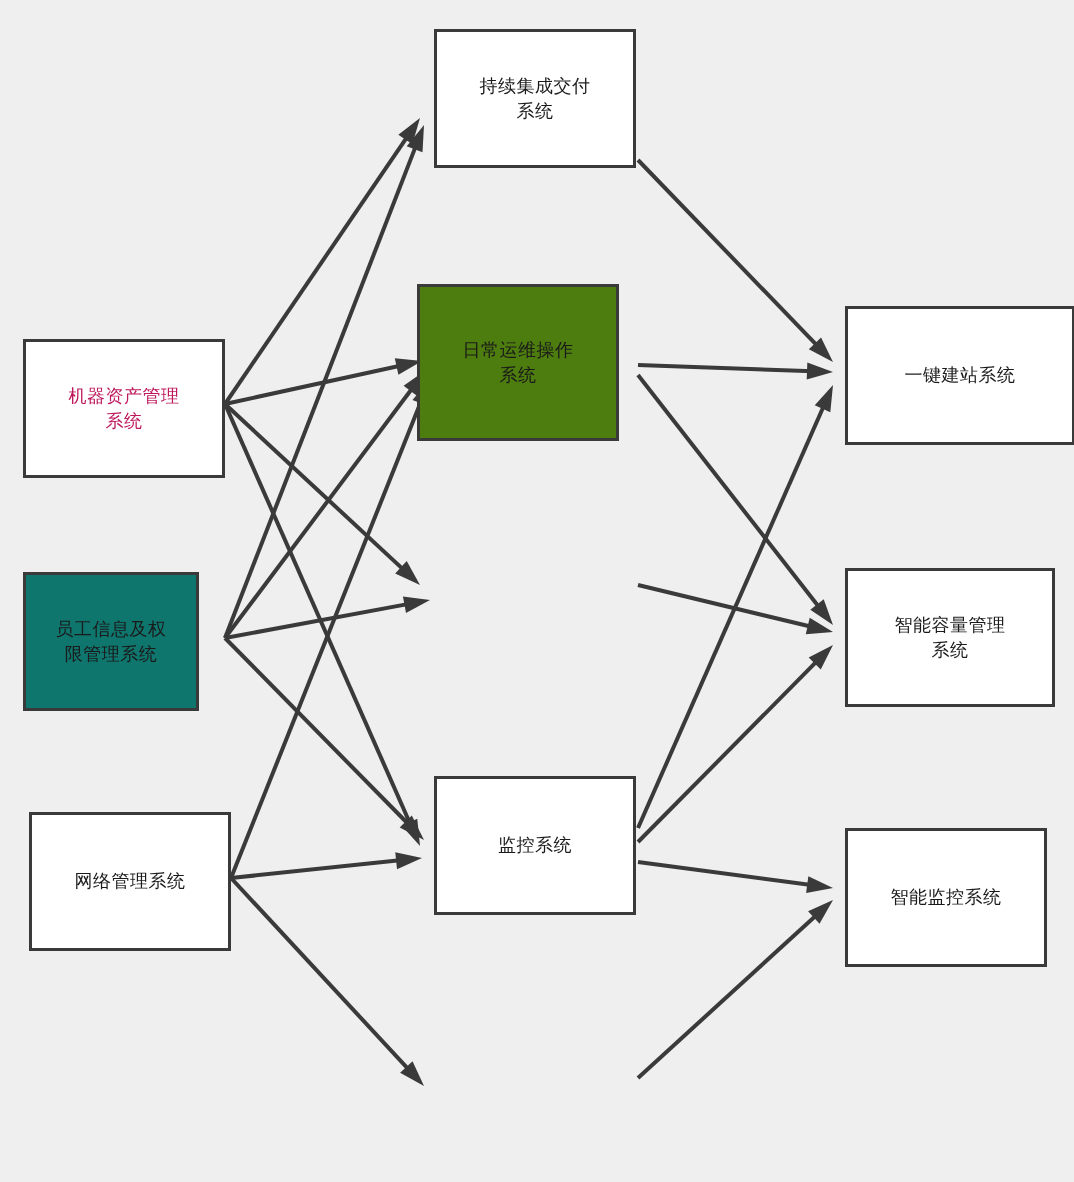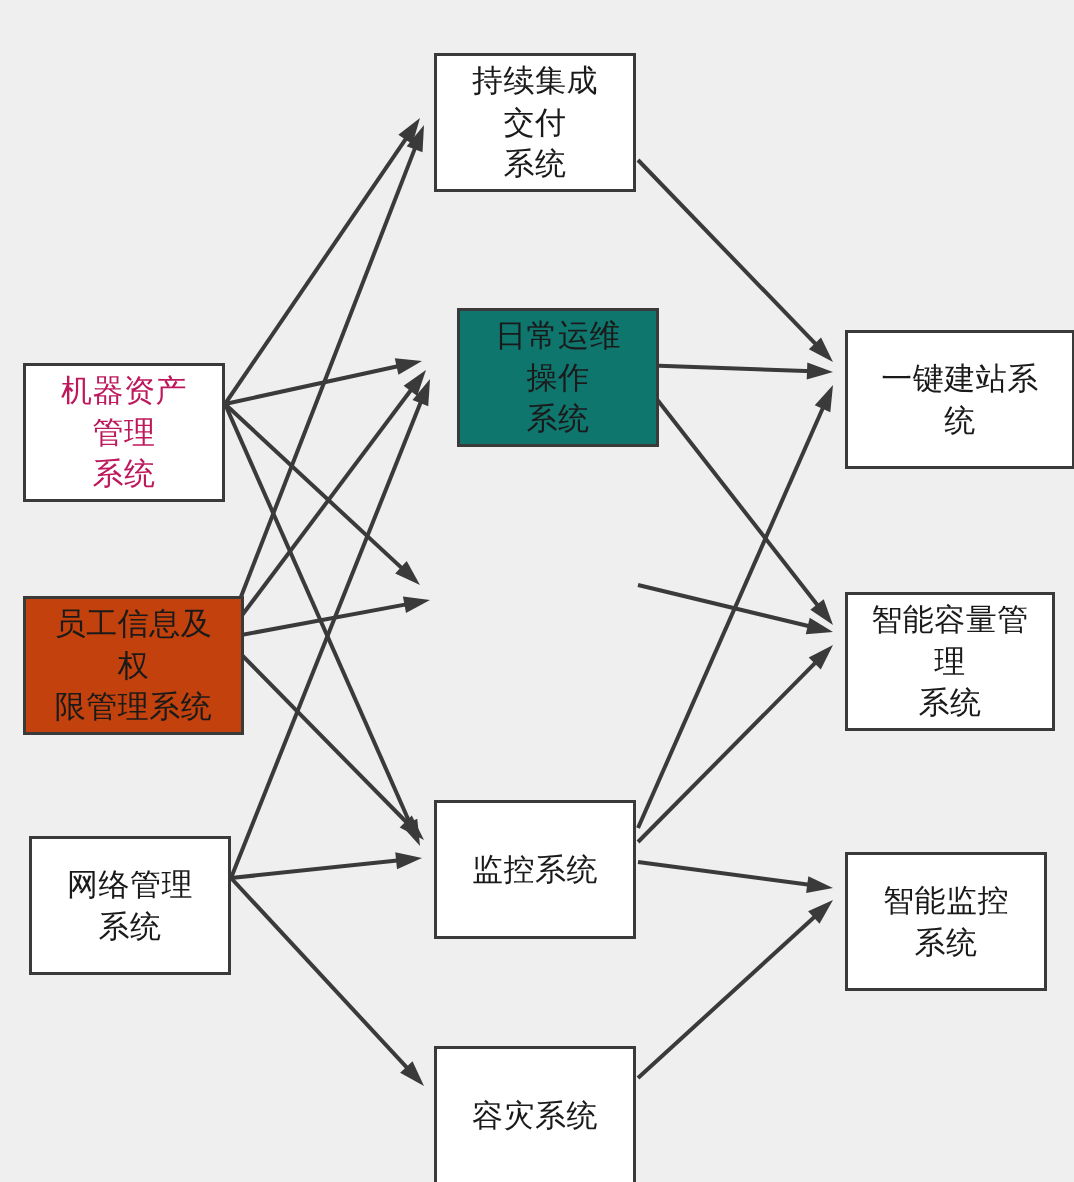--- a/index.html
+++ b/index.html
@@ -26,25 +26,24 @@
   .node {
     position: absolute;
     box-sizing: border-box;
     background: #ffffff;
     border: 3px solid #3a3a3a;
     display: flex;
     align-items: center;
     justify-content: center;
     text-align: center;
     color: #1a1a1a;
-    font-size: 31px;
+    font-size: 18px;
     line-height: 1.35;
     letter-spacing: 0.5px;
     padding: 4px 22px;
-    margin-top: 24px;
   }
   .node-label {
     display: block;
     white-space: pre-line;
   }
 </style>
 </head>
 <body>
 
 <div id="canvas" style="width: 1074px; height: 1182px; background: rgb(239, 239, 239);">
@@ -123,40 +122,37 @@
       </g>
       <g>
         <line x1="638" y1="1078" x2="818.2286502711265" y2="913.4835910345615" stroke="#3a3a3a" stroke-width="4" stroke-linecap="butt"></line>
         <polygon points="833,900 819.527771542153,923.8064919797013 808.0667191627758,911.2508447101587" fill="#3a3a3a"></polygon>
       </g>
     </svg>
 <div class="node" style="left: 23px; top: 339px; width: 202px; height: 139px; background: rgb(255, 255, 255); border-color: rgb(58, 58, 58); color: #be185d;">
       <span class="node-label">机器资产管理
 系统</span>
     </div>
-    <div class="node" style="left: 23px; top: 572px; width: 221px; height: 139px; background: #c2410c; border-color: rgb(58, 58, 58); color: rgb(26, 26, 26); align-items: center;">
+    <div class="node" style="left: 23px; top: 572px; width: 176px; height: 139px; background: #0f766e; border-color: rgb(58, 58, 58); color: rgb(26, 26, 26); align-items: center;">
       <span class="node-label">员工信息及权
 限管理系统</span>
     </div>
     <div class="node" style="left: 29px; top: 812px; width: 202px; height: 139px; background: rgb(255, 255, 255); border-color: rgb(58, 58, 58); color: rgb(26, 26, 26);">
       <span class="node-label">网络管理系统</span>
     </div>
     <div class="node" style="left: 434px; top: 29px; width: 202px; height: 139px; background: rgb(255, 255, 255); border-color: rgb(58, 58, 58); color: rgb(26, 26, 26);">
       <span class="node-label">持续集成交付
 系统</span>
     </div>
-    <div class="node" style="left: 457px; top: 284px; width: 202px; height: 139px; background: #0f766e; border-color: rgb(58, 58, 58); color: rgb(26, 26, 26);">
+    <div class="node" style="left: 417px; top: 284px; width: 202px; height: 157px; background: #4d7c0f; border-color: rgb(58, 58, 58); color: rgb(26, 26, 26);">
       <span class="node-label">日常运维操作
 系统</span>
     </div>
     <div class="node" style="left: 434px; top: 776px; width: 202px; height: 139px; background: rgb(255, 255, 255); border-color: rgb(58, 58, 58); color: rgb(26, 26, 26);">
       <span class="node-label">监控系统</span>
-    </div>
-    <div class="node" style="left: 434px; top: 1022px; width: 202px; height: 139px; background: rgb(255, 255, 255); border-color: rgb(58, 58, 58); color: rgb(26, 26, 26);">
-      <span class="node-label">容灾系统</span>
     </div>
     <div class="node" style="left: 845px; top: 306px; width: 230px; height: 139px; background: rgb(255, 255, 255); border-color: rgb(58, 58, 58); color: rgb(26, 26, 26);">
       <span class="node-label">一键建站系统</span>
     </div>
     <div class="node" style="left: 845px; top: 568px; width: 210px; height: 139px; background: rgb(255, 255, 255); border-color: rgb(58, 58, 58); color: rgb(26, 26, 26);">
       <span class="node-label">智能容量管理
 系统</span>
     </div>
     <div class="node" style="left: 845px; top: 828px; width: 202px; height: 139px; background: rgb(255, 255, 255); border-color: rgb(58, 58, 58); color: rgb(26, 26, 26);">
       <span class="node-label">智能监控系统</span>

